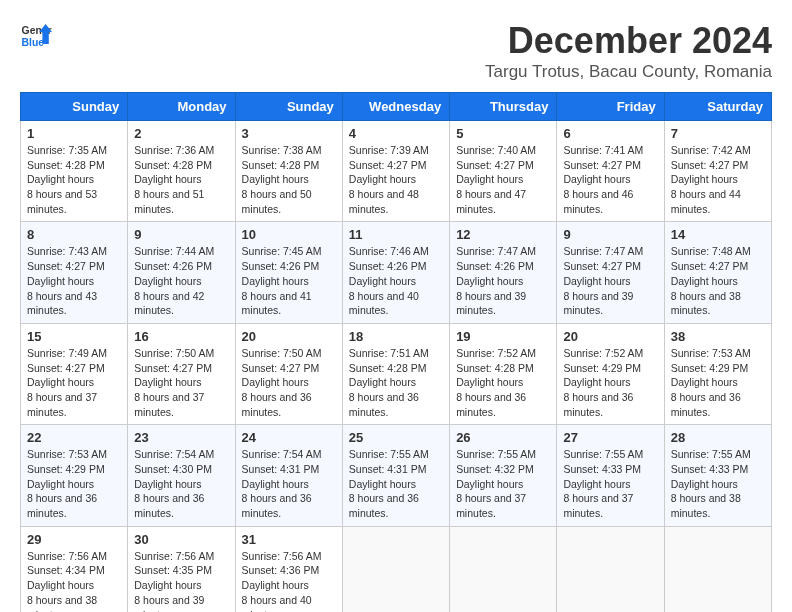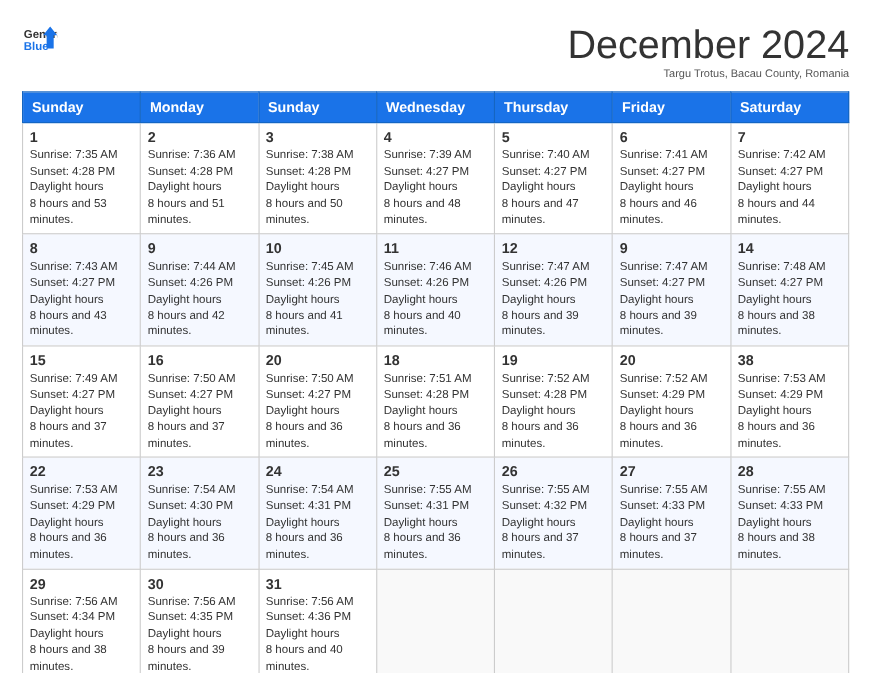--- a/index.html
+++ b/index.html
@@ -23,37 +23,37 @@
     }
     .logo-icon {
       width: 32px;
       height: 32px;
     }
     .title-block {
       text-align: right;
     }
     .month-title {
       font-size: 36px;
-      font-weight: normal;
+      font-weight: bold;
       color: #333;
       text-align: right;
     }
     .subtitle {
-      font-size: 10px;
+      font-size: 17px;
       color: #555;
     }
     .calendar {
       width: 100%;
       border-collapse: collapse;
       border: 1px solid #ccc;
     }
     .calendar th {
       background-color: #1a73e8;
       color: #fff;
-      text-align: left;
+      text-align: right;
       padding: 6px 8px;
       font-size: 13px;
       border: 1px solid #1565c0;
     }
     .calendar td {
       vertical-align: top;
       padding: 5px 6px;
       border: 1px solid #ccc;
       font-size: 11px;
       color: #333;

